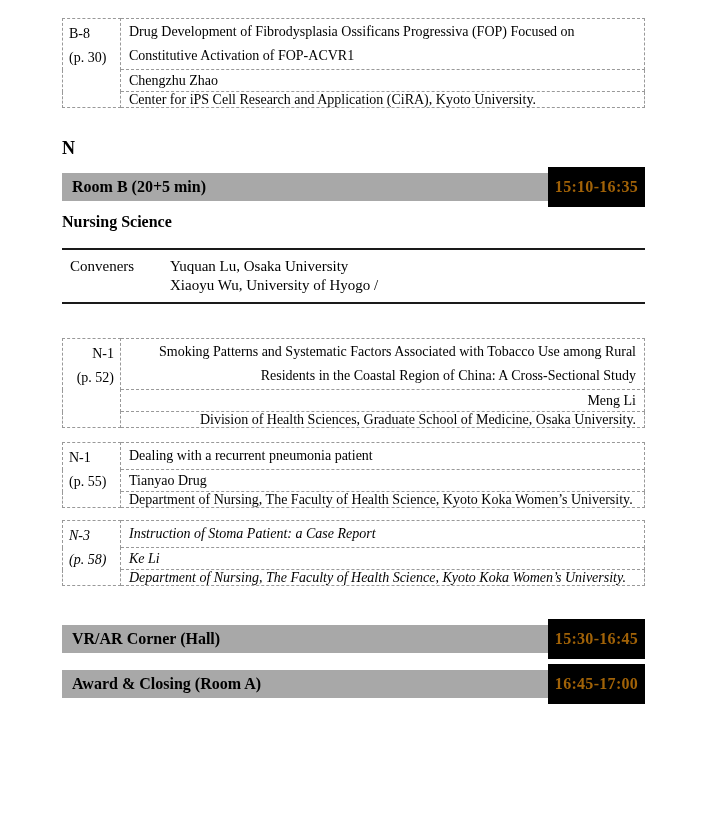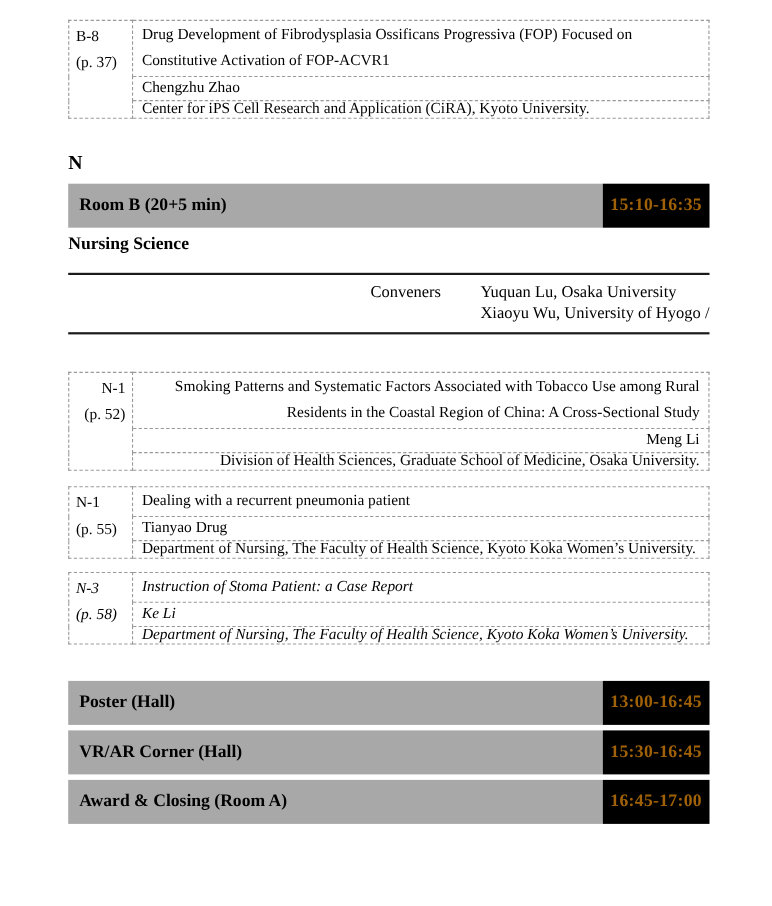--- a/index.html
+++ b/index.html
@@ -71,21 +71,21 @@
 
   
   .bar-row {
     display: flex;
     align-items: center;
     height: 40px;
   }
   .bar-row.room { margin-top: 9px; }
   .bar-label {
     flex: 1;
-    height: 40px;
+    height: 28px;
     background: #a8a8a8;
     display: flex;
     align-items: center;
     padding-left: 10px;
     font-size: 16px;
     font-weight: bold;
   }
   .bar-time {
     width: 97px;
     height: 40px;
@@ -99,21 +99,20 @@
     letter-spacing: 0.3px;
   }
 
   
   .conveners {
     margin-top: 16px;
     border-top: 2px solid #1a1a1a;
     border-bottom: 2px solid #1a1a1a;
     padding: 7px 0 7px 8px;
     display: flex;
-    justify-content: flex-end;
   }
   .conv-label {
     width: 100px;
     font-size: 15px;
     line-height: 19px;
   }
   .conv-names {
     font-size: 15px;
     line-height: 19px;
   }
@@ -126,21 +125,21 @@
 <body>
 
 <div class="page">
   <div class="content">
 
     <table class="session tbl-b8">
       <tbody>
           <tr>
         <td class="id-cell" rowspan="3">
           <div>B-8</div>
-          <div>(p. 37)</div>
+          <div>(p. 30)</div>
         </td>
         <td class="title-cell">Drug Development of Fibrodysplasia Ossificans Progressiva (FOP) Focused on Constitutive Activation of FOP-ACVR1</td>
       </tr>
       <tr>
             <td class="speaker-cell">Chengzhu Zhao</td>
           </tr>
       <tr>
             <td class="affil-cell">Center for iPS Cell Research and Application (CiRA), Kyoto University.</td>
           </tr>
     </tbody>
@@ -211,24 +210,20 @@
       <tr>
             <td class="speaker-cell">Ke Li</td>
           </tr>
       <tr>
             <td class="affil-cell">Department of Nursing, The Faculty of Health Science, Kyoto Koka Women’s University.</td>
           </tr>
     </tbody>
       </table>
 
     <div class="footer-bars">
-      <div class="bar-row">
-        <div class="bar-label">Poster (Hall)</div>
-        <div class="bar-time">13:00-16:45</div>
-      </div>
       <div class="bar-row">
         <div class="bar-label">VR/AR Corner (Hall)</div>
         <div class="bar-time">15:30-16:45</div>
       </div>
       <div class="bar-row">
         <div class="bar-label">Award &amp; Closing (Room A)</div>
         <div class="bar-time">16:45-17:00</div>
       </div>
     </div>
 

